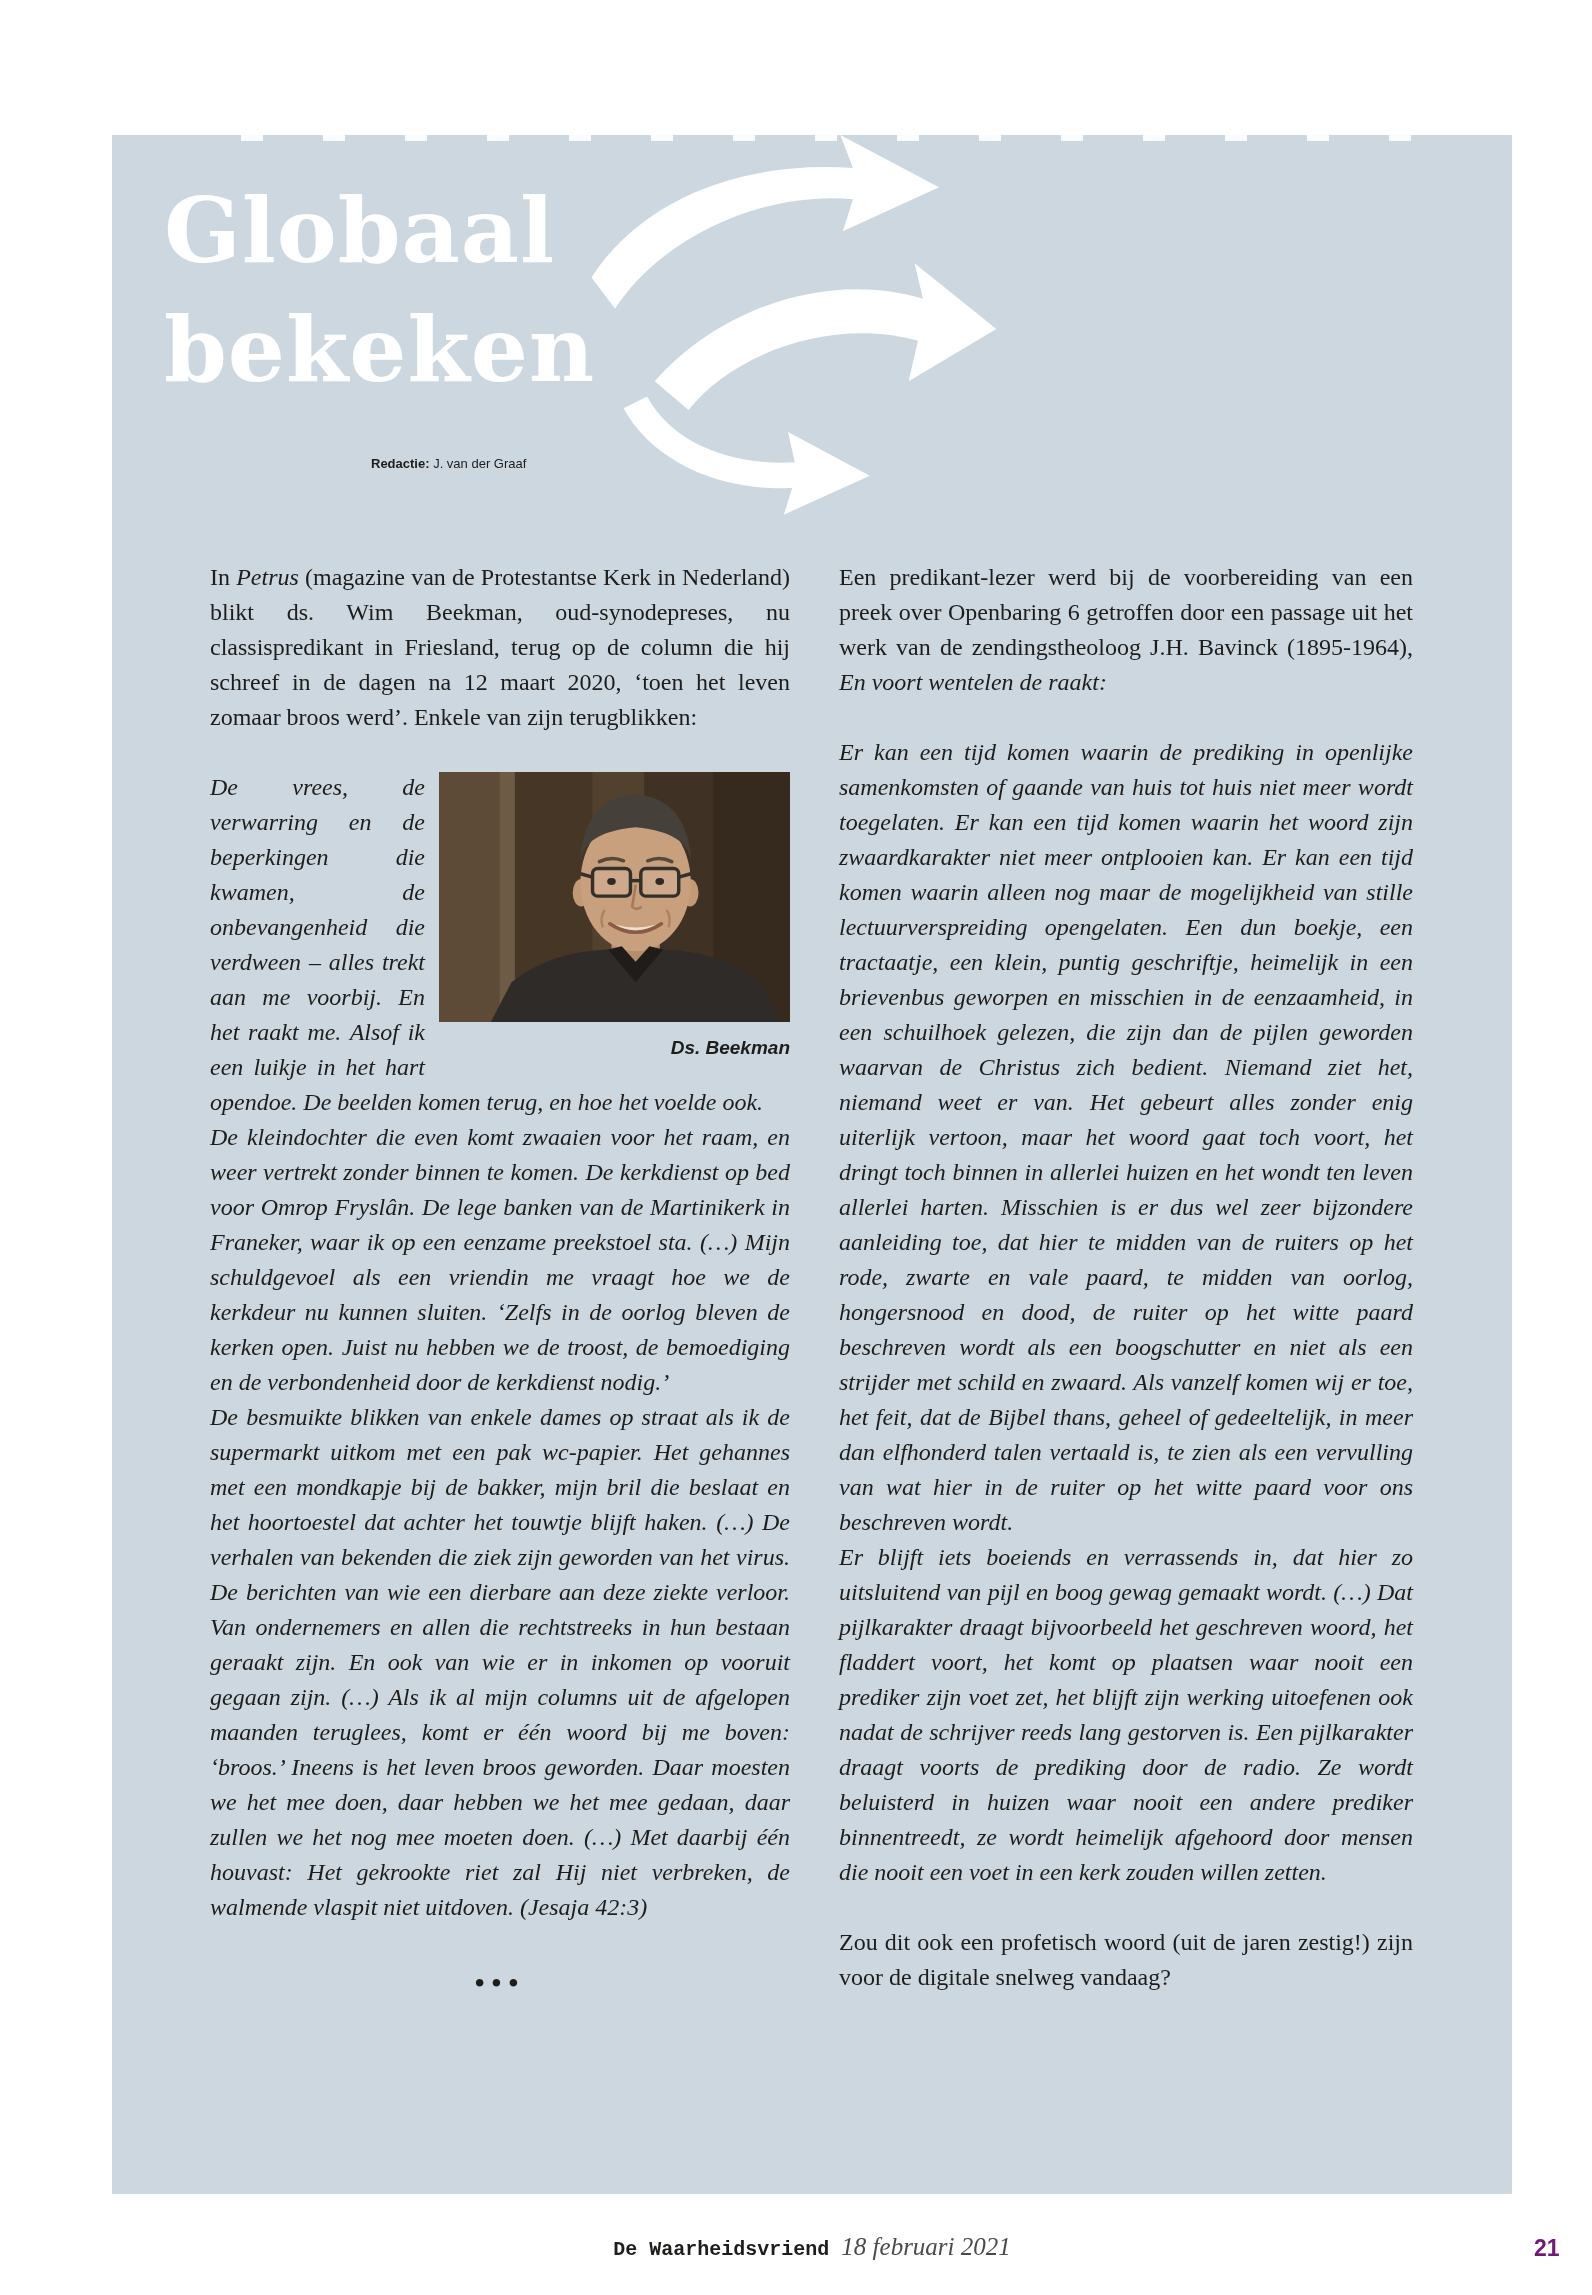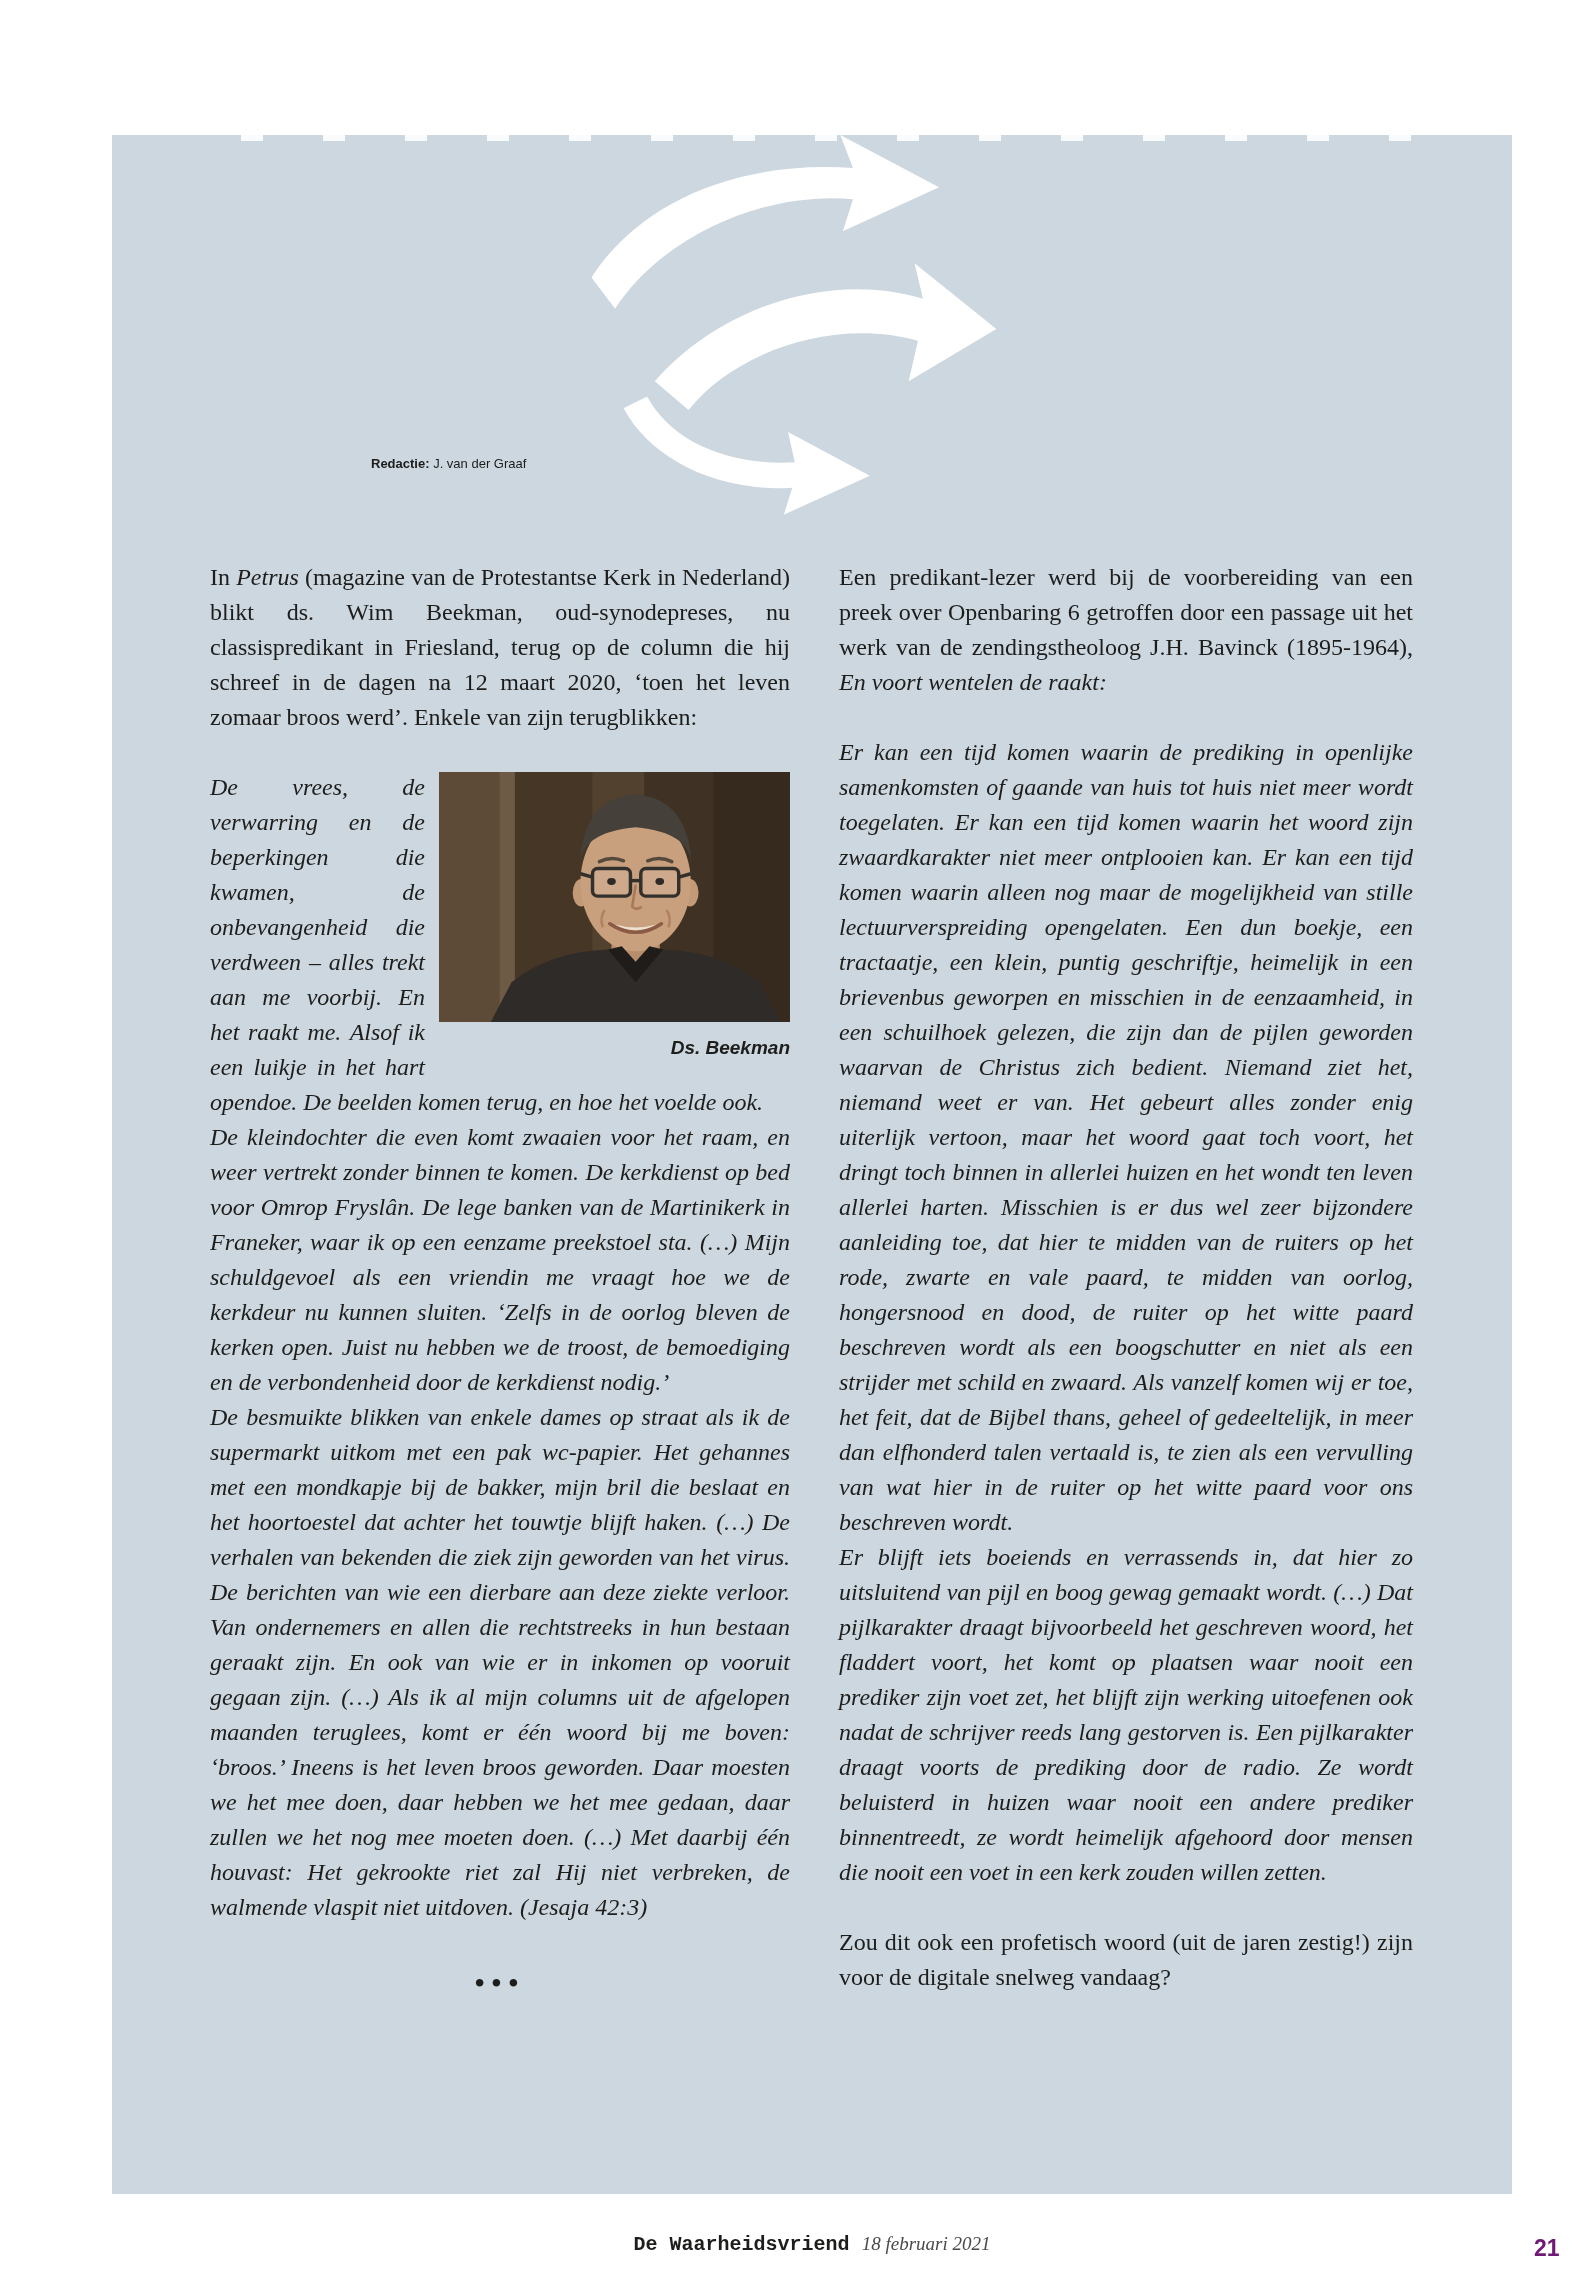--- a/index.html
+++ b/index.html
@@ -62,36 +62,40 @@
   .footer {
     position:absolute; left:112px; top:2233px; width:1400px;
     text-align:center;
   }
   .f-mag {
     font-family:Liberation Mono, monospace; font-weight:bold;
     font-size:20px; color:#1d1d1b;
   }
   .f-date {
     font-family:"Liberation Serif", serif; font-style:italic;
-    font-size:19px; color:#4a4a4a; margin-left:8.6px;
+    font-size:25px; color:#4a4a4a; margin-left:8.6px;
   }
   .pageno {
     position:absolute; left:1534px; top:2235px;
     font-family:"Liberation Sans", sans-serif; font-weight:bold;
     font-size:23px; color:#701a75;
   }
   i { font-style:italic; }
 </style>
 </head>
 <body>
 
 <div class="page">
 
   <div class="bg-panel">
 
+    <div class="masthead-title">
+      <span>Globaal</span><br>
+      <span>bekeken</span>
+    </div>
 
     <svg class="swoosh" viewBox="0 0 500 460" aria-hidden="true">
       <g fill="#ffffff">
         <path d="M20,175 C70,95 180,35 330,45 L315,6 L432,68 L318,120 L330,82 C220,72 100,130 48,212 Z"></path>
         <path d="M95,298 C170,212 300,166 413,200 L403,158 L500,236 L396,298 L407,250 C310,222 190,262 135,332 Z"></path>
         <path d="M58,330 C90,390 170,430 258,424 L248,456 L350,410 L253,358 L261,394 C186,398 116,372 86,316 Z"></path>
       </g>
     </svg>
 
     <div class="redactie">

